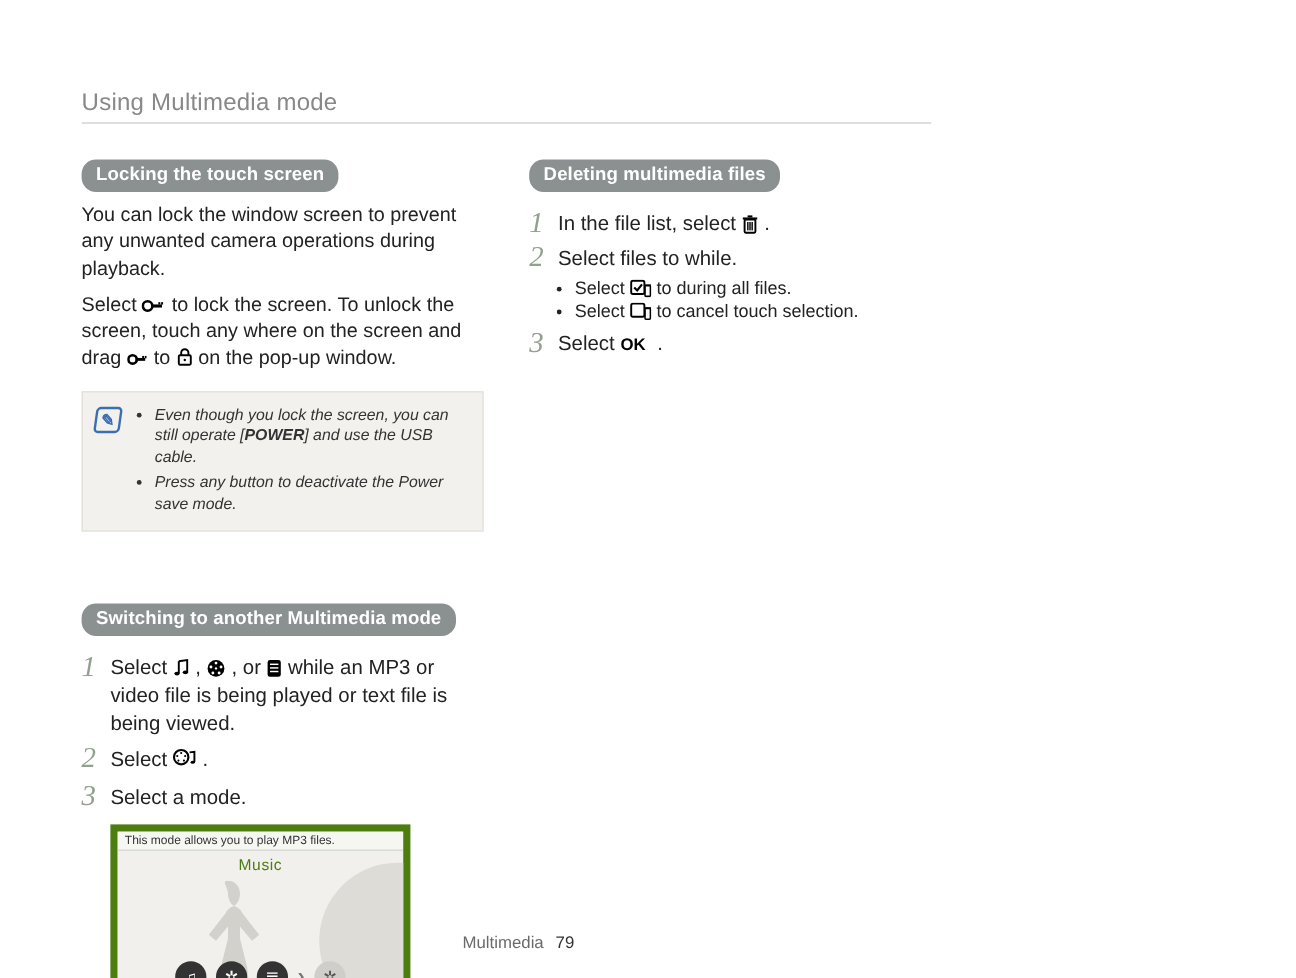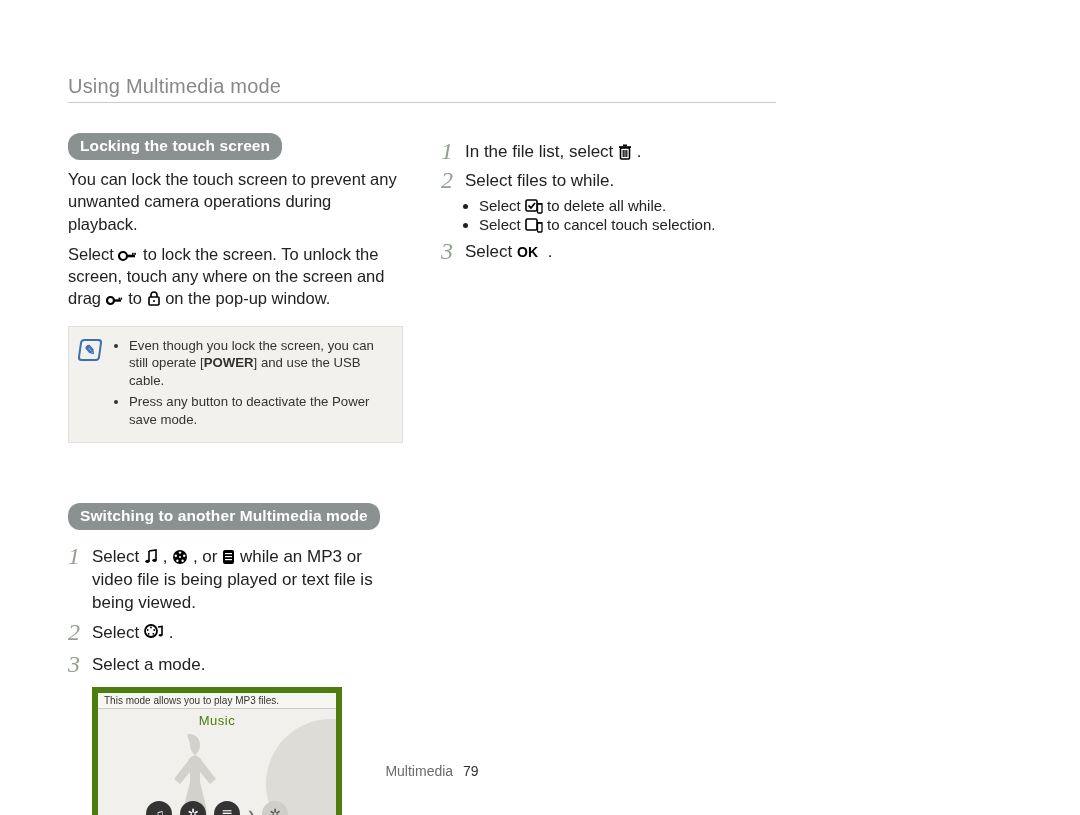--- a/index.html
+++ b/index.html
@@ -14,21 +14,21 @@
   .body { font-size: 16.5px; line-height: 1.35; color: #222; }
   .body p { margin-bottom: 8px; }
 
   .instr-row { display: flex; align-items: flex-start; margin-top: 6px; margin-bottom: 4px; }
   .instr-row.tight { margin-top: 2px; }
   .num { width: 24px; font-family: Georgia, 'Times New Roman', serif; font-style: italic; font-size: 24px; color: #91a08f; line-height: 1.05; }
   .stepbody { flex: 1; font-size: 17px; line-height: 1.35; padding-top: 2px; }
 
   .note { background: #f2f1ed; border: 1px solid #e0dfd9; padding: 10px 14px 10px 10px; margin-top: 16px; display: flex; }
   .note-icon { width: 22px; height: 22px; border: 2px solid #3b6fb0; border-radius: 4px; color: #3b6fb0; font-weight: 900; font-size: 14px; display: flex; align-items: center; justify-content: center; flex: 0 0 22px; margin-right: 12px; margin-top: 2px; transform: skewX(-8deg); }
-  .note ul { list-style: disc; padding-left: 16px; font-size: 13.2px; color: #333; }
+  .note ul { list-style: disc; padding-left: 16px; font-size: 13.2px; color: #333; font-style: italic; }
   .note ul li { margin-bottom: 3px; line-height: 1.35; }
 
   ul.sub { list-style: disc; padding-left: 38px; font-size: 15px; color: #222; margin: 2px 0 6px; }
   ul.sub li { margin-bottom: 2px; }
 
   .gap-lg { height: 60px; }
 
   
   .ico { display: inline-block; vertical-align: -3px; }
   .ico svg { display: block; }
@@ -39,38 +39,38 @@
   .scr-tip { background: #f7f7f2; color: #333; font-size: 10px; padding: 2px 6px; border-bottom: 1px solid #ccc; }
   .scr-body { position: relative; height: 140px; background: #f1f0ec; }
   .scr-label { text-align: center; color: #4d7c0f; font-size: 13px; padding-top: 4px; letter-spacing: 0.5px; }
   .silh { position: absolute; left: 62px; bottom: 0; width: 62px; height: 115px; opacity: 0.35; }
   .bigcircle { position: absolute; right: -60px; top: 10px; width: 130px; height: 130px; background: #dedcd6; border-radius: 50%; }
   .iconrow { position: absolute; left: 0; right: 0; bottom: 22px; display: flex; gap: 8px; align-items: center; justify-content: center; }
   .rico { width: 26px; height: 26px; border-radius: 50%; background: #333; color: #fff; display: flex; align-items: center; justify-content: center; font-size: 14px; }
   .rico.light { background: #cfcec8; color: #555; }
   .arrow { color: #777; font-size: 18px; font-weight: 700; }
 
-  .footer { position: absolute; left: 0; right: 0; bottom: 36px; text-align: center; font-size: 14px; color: #6a6a6a; margin-top: 24px; }
+  .footer { position: absolute; left: 0; right: 0; bottom: 22px; text-align: center; font-size: 14px; color: #6a6a6a; margin-top: 24px; }
   .footer .sec { margin-right: 6px; }
   .footer .pg { color: #333; }
 </style>
 </head>
 <body>
 
 <div class="page">
   <div class="running-head">Using Multimedia mode</div>
   <hr class="head-rule">
 
   <div class="columns">
 
     <div class="col">
 
       <div class="pill">Locking the touch screen</div>
       <div class="body">
-        <p>You can lock the touch screen to prevent any unwanted camera operations during playback.</p>
+        <p>You can lock the window screen to prevent any unwanted camera operations during playback.</p>
         <p>
           <span>Select </span>
           <span class="ico"><svg width="20" height="14" viewBox="0 0 20 14">
                 <circle cx="5" cy="7" r="4" fill="none" stroke="#000" stroke-width="2.2"></circle>
                 <rect x="8" y="5.7" width="9" height="2.6" fill="#000"></rect>
                 <rect x="14" y="3.8" width="1.6" height="2" fill="#000"></rect>
                 <rect x="16.3" y="3.8" width="1.6" height="2" fill="#000"></rect>
               </svg></span>
           <span> to lock the screen. To unlock the screen, touch any where on the screen and drag </span>
           <span class="ico"><svg width="18" height="13" viewBox="0 0 18 13">
@@ -172,20 +172,21 @@
             <div class="rico">≣</div>
             <div class="arrow">›</div>
             <div class="rico light">✲</div>
           </div>
         </div>
       </div>
 
     </div>
 
     <div class="col">
+      <div class="pill">Deleting multimedia files</div>
 
       <div class="instr-row">
         <div class="num">1</div>
         <div class="stepbody">
           <span>In the file list, select </span>
           <span class="ico"><svg width="14" height="16" viewBox="0 0 14 16">
                 <rect x="2.5" y="4" width="9" height="11" rx="1" fill="none" stroke="#000" stroke-width="1.6"></rect>
                 <rect x="1" y="2.2" width="12" height="1.8" fill="#000"></rect>
                 <rect x="5" y="0.5" width="4" height="1.7" fill="#000"></rect>
                 <rect x="4.6" y="6" width="1.2" height="7" fill="#000"></rect>
@@ -203,21 +204,21 @@
 
       <ul class="sub">
         <li>
           <span>Select </span>
           <span class="ico"><svg width="18" height="15" viewBox="0 0 18 15">
                 <rect x="1" y="1" width="11" height="11" rx="1.5" fill="none" stroke="#000" stroke-width="1.6"></rect>
                 <path d="M3.5 6.5 L6 9 L10 4" fill="none" stroke="#000" stroke-width="1.8"></path>
                 <rect x="12.5" y="5" width="4.5" height="9" rx="0.8" fill="none" stroke="#000" stroke-width="1.3"></rect>
                 <rect x="12" y="4" width="5.5" height="1.2" fill="#000"></rect>
               </svg></span>
-          <span> to delete all while.</span>
+          <span> to during all files.</span>
         </li>
         <li>
           <span>Select </span>
           <span class="ico"><svg width="18" height="15" viewBox="0 0 18 15">
                 <rect x="1" y="1" width="11" height="11" rx="1.5" fill="none" stroke="#000" stroke-width="1.6"></rect>
                 <rect x="12.5" y="5" width="4.5" height="9" rx="0.8" fill="none" stroke="#000" stroke-width="1.3"></rect>
                 <rect x="12" y="4" width="5.5" height="1.2" fill="#000"></rect>
               </svg></span>
           <span> to cancel touch selection.</span>
         </li>

